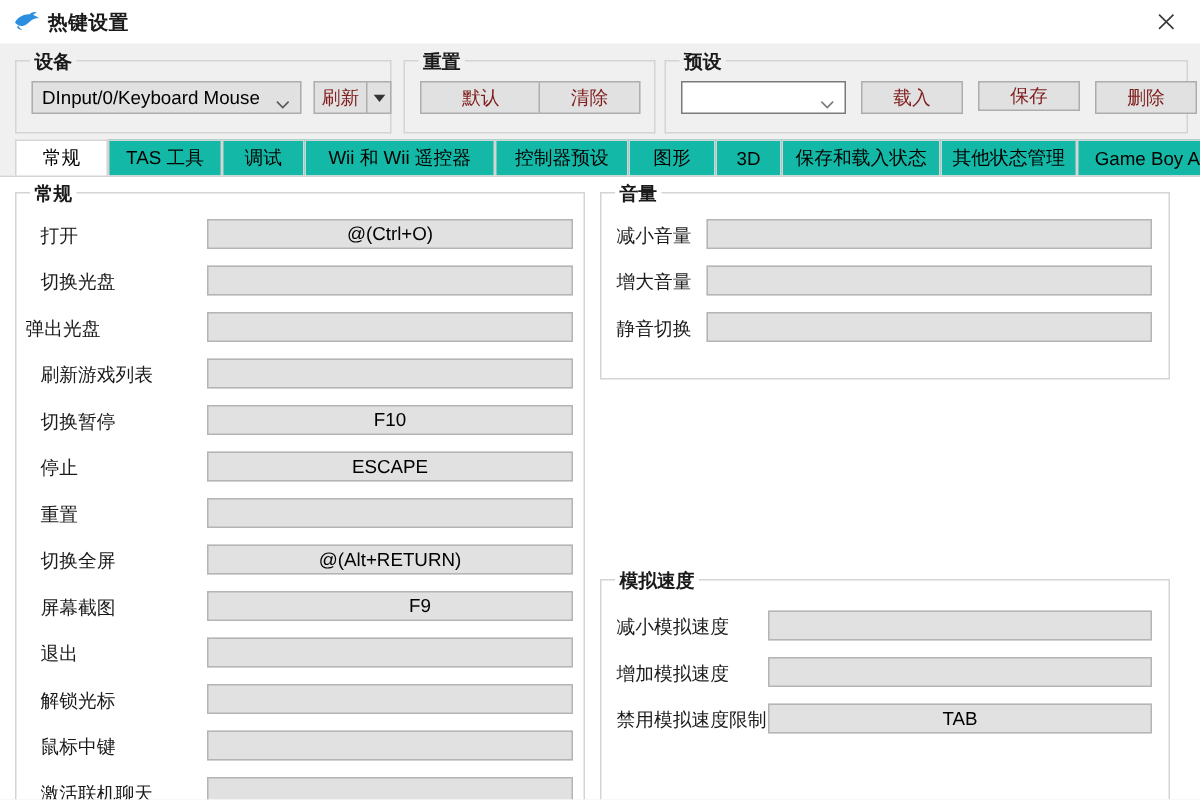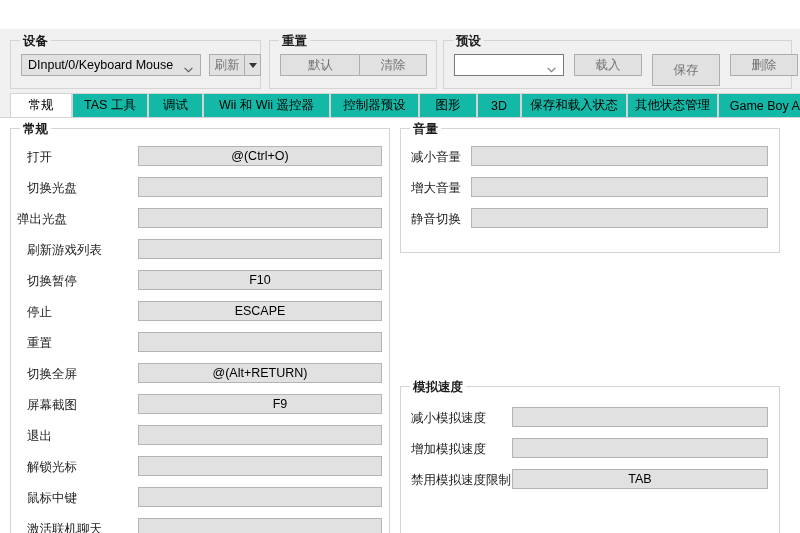--- a/index.html
+++ b/index.html
@@ -64,21 +64,21 @@
   .combo.white{background:#ffffff;border:1px solid #7a7a7a;}
   .combo .arrow{
     position:absolute;right:7px;top:50%;transform:translateY(-50%);
     width:9px;height:6px;
   }
   .btn{
     position:absolute;
     background:#e1e1e1;border:1px solid #adadad;
     box-sizing:border-box;
     display:flex;align-items:center;justify-content:center;
-    font-size:12.5px;color:#737373;white-space:nowrap;
+    font-size:12.5px;color:#7f1d1d;white-space:nowrap;
   }
   .btn.split{
     padding-right:0;
   }
   .splitarrow{
     position:absolute;
     background:#e1e1e1;border:1px solid #adadad;border-left:1px solid #adadad;
     box-sizing:border-box;
     display:flex;align-items:center;justify-content:center;
   }
@@ -120,20 +120,35 @@
     background:#e1e1e1;border:1px solid #b4b4b4;
     display:flex;align-items:center;justify-content:center;
     font-size:12.5px;color:#000;white-space:nowrap;
   }
 </style>
 </head>
 <body>
 
 <div class="window">
 
+  <div class="titlebar">
+    <span class="title-icon">
+      <svg width="18" height="15" viewBox="0 0 18 15">
+        <path d="M1 8 C3 4.2 7 2.2 11.5 2.6 C13.6 2.8 15.6 3.7 17 5.2 C15.2 5 13.6 5.4 12.3 6.3 C10.4 7.6 9 9.4 6.8 10.1 C4.8 10.7 2.6 10 1 8 Z" fill="#2a8fe0"></path>
+        <path d="M10.8 2.4 C12.1 1.2 13.9 0.7 15.3 1.3 C14 1.9 13 2.9 12.4 4 Z" fill="#2a8fe0"></path>
+        <path d="M3.2 9.9 C3.6 11.3 4.6 12.4 6 12.9 C4.6 13 3.3 12.4 2.4 11.3 Z" fill="#2a8fe0"></path>
+      </svg>
+    </span>
+    <span class="title-text">热键设置</span>
+    <div class="close-btn">
+      <svg width="11" height="11" viewBox="0 0 11 11">
+        <path d="M0.7 0.7 L10.3 10.3 M10.3 0.7 L0.7 10.3" stroke="#3a3a3a" stroke-width="1.1" fill="none"></path>
+      </svg>
+    </div>
+  </div>
 
   <div class="content">
 
     <div class="group" style="left:10px;top:11px;width:249px;height:47px;">
       <span class="legend">设备</span>
       <div class="combo" style="left:10px;top:13px;width:180px;height:22px;">
         <span>DInput/0/Keyboard Mouse</span>
         <span class="arrow">
           <svg width="9" height="6" viewBox="0 0 9 6">
               <path d="M0.6 0.8 L4.5 4.7 L8.4 0.8" stroke="#5a5a5a" stroke-width="1.1" fill="none"></path>
@@ -166,21 +181,21 @@
         <span></span>
         <span class="arrow">
           <svg width="9" height="6" viewBox="0 0 9 6">
               <path d="M0.6 0.8 L4.5 4.7 L8.4 0.8" stroke="#7a7a7a" stroke-width="1.1" fill="none"></path>
             </svg>
         </span>
       </div>
       <div class="btn" style="left:130px;top:13px;width:68px;height:22px;">
         <span>载入</span>
       </div>
-      <div class="btn" style="left:208px;top:13px;width:68px;height:32px;">
+      <div class="btn" style="left:208px;top:13px;width:68px;height:20px;">
         <span>保存</span>
       </div>
       <div class="btn" style="left:286px;top:13px;width:68px;height:22px;">
         <span>删除</span>
       </div>
     </div>
 
     <div class="tabstrip" style="top:64px;">
       <div class="tab active" style="left:10px;width:62px;">
         <span>常规</span>

